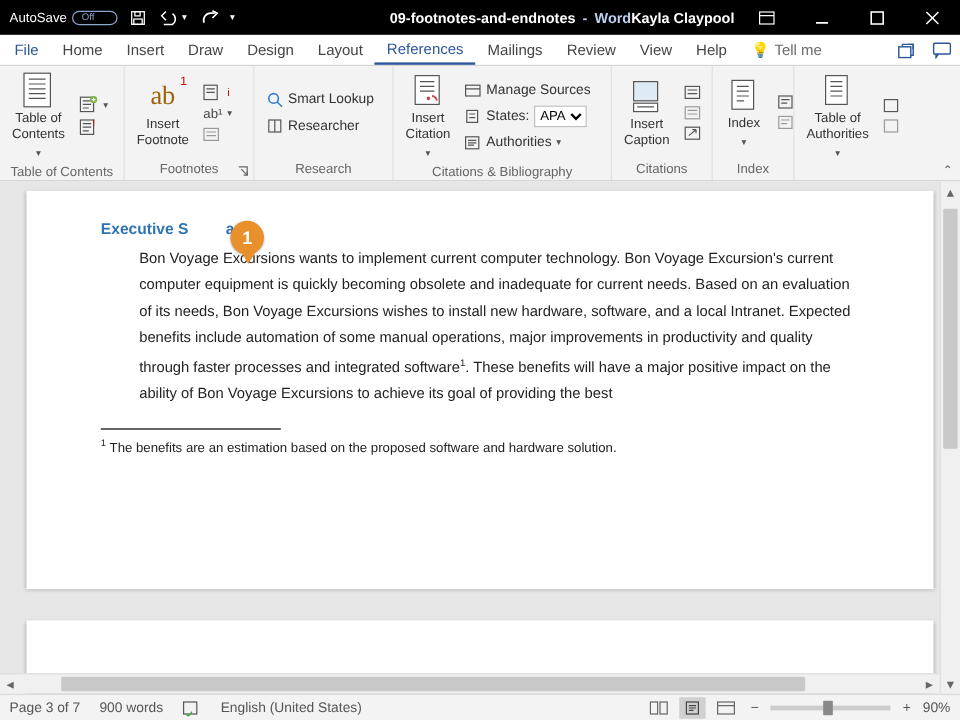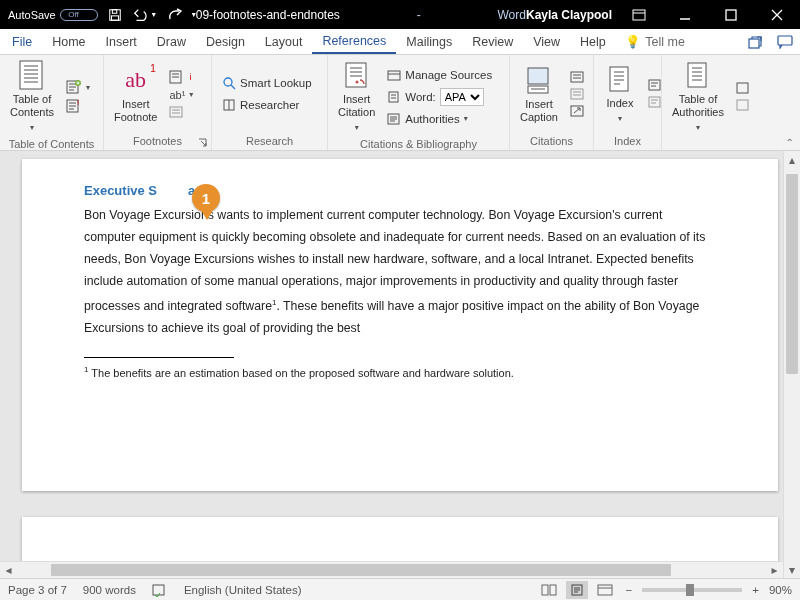--- a/index.html
+++ b/index.html
@@ -2,21 +2,21 @@
 <html><head>
 <meta charset="utf-8">
 <style>
   * { box-sizing: border-box; }
   body { margin:0; font-family: "Segoe UI", Arial, sans-serif; font-size:12px; background:#fff; overflow:hidden; width:800px; height:600px; }
   .title-bar { height:29px; background:#000000; color:#fff; display:flex; align-items:center; }
   .autosave { display:flex; align-items:center; margin-left:8px; gap:4px; font-size:11px; }
   .toggle-off { width:26px; height:12px; border:1px solid #8fa7cc; border-radius:7px; display:flex; align-items:center; justify-content:flex-end; font-size:8px; color:#8fa7cc; padding:0 18px;}
   .qat { display:flex; align-items:center; margin-left:10px; gap:10px; }
   .qat-btn { color:#fff; display:flex; align-items:center; gap:2px; }
-  .title-center { flex:1; text-align:center; display:flex; justify-content:space-between; gap:6px; }
+  .title-center { flex:1; text-align:center; display:flex; justify-content:flex-end; gap:6px;font-weight:bold; }
   .doc-title { font-size:12px; }
   .doc-sub { color:#bcd0ee; }
   .user { display:flex; align-items:center; gap:8px; margin-right:4px;font-weight:bold;}
   .win-btns { display:flex; height:29px; }
   .win-btn { width:46px; display:flex; align-items:center; justify-content:center; color:#fff; }
   .menubar { height:26px; display:flex; align-items:center; border-bottom:1px solid #d4d4d4; padding-left:2px; gap:0; font-size:12.5px; color:#444; }
   .menu-item { padding:0 10px; height:100%; display:flex; align-items:center;}
   .menu-item.file { color:#2b579a; font-weight:normal;}
   .menu-item.active { color:#2b579a; border-bottom:2px solid #2b579a; padding-bottom:0; }
   .tellme { color:#6a6a6a; display:flex; align-items:center; gap:4px;}
@@ -31,21 +31,21 @@
   .bigbtn .ico { width:32px; height:32px; display:flex; align-items:center; justify-content:center;}
   .smcol { display:flex; flex-direction:column; gap:3px; padding:2px;}
   .smbtn { display:flex; align-items:center; gap:4px; font-size:11.5px; color:#333; padding:1px 2px;}
   .dropdown-ar { font-size:8px; color:#555;}
   .ribbon-collapse { position:absolute; right:6px; bottom:2px; color:#666; font-size:10px;}
   
   .doc-area { position:relative; height:427px; background:#e6e6e6; display:flex; justify-content:center; overflow:hidden;}
   .page { width:756px; background:#fff; margin-top:8px; box-shadow:0 1px 3px rgba(0,0,0,.3); padding:24px 62px 20px 62px; height:332px; position:relative;}
   .page2 { width:756px; background:#fff; margin-top:18px; box-shadow:0 1px 3px rgba(0,0,0,.3); height:60px; position:absolute; top:348px;}
   .heading { color:#2e74b5; font-size:13px; font-weight:600; margin-bottom:6px;}
-  .para { font-size:12.3px; color:#222; line-height:22px;}
+  .para { font-size:12.3px; color:#222; line-height:22px;margin-left:32px;}
   .sup1 { font-size:8px; vertical-align:super; color:#222;}
   .fn-rule { border:none; border-top:1px solid #000; width:150px; margin:18px 0 4px 0;}
   .fn-text { font-size:11px; color:#222; line-height:16px;}
   .scrollbar-v { position:absolute; right:0; top:0; bottom:0; width:17px; background:#f0f0f0; border-left:1px solid #ddd; display:flex; flex-direction:column; align-items:center; }
   .sb-btn { height:17px; width:100%; display:flex; align-items:center; justify-content:center; color:#666;}
   .sb-thumb-v { width:12px; height:200px; background:#c8c8c8; margin-top:6px; border-radius:1px;}
   .scrollbar-h { position:absolute; left:0; right:17px; bottom:0; height:17px; background:#f0f0f0; border-top:1px solid #ddd; display:flex; align-items:center;}
   .sb-thumb-h { height:12px; width:620px; background:#c8c8c8; margin-left:34px; border-radius:1px;}
   .status { height:22px; background:#f3f3f3; border-top:1px solid #d4d4d4; display:flex; align-items:center; font-size:11.5px; color:#555; padding:0 8px; gap:16px;}
   .status-right { margin-left:auto; display:flex; align-items:center; gap:6px;}
@@ -196,21 +196,21 @@
           </span>
       </div>
     </div>
     <div class="group-label">Table of Contents</div>
   </div>
 
   <div class="group" style="width:108px">
     <div class="group-body">
       <div class="bigbtn">
         <div class="ico" style="position:relative">
-          <span style="font-family:Georgia;font-size:22px;color:#be185d">ab</span>
+          <span style="font-family:Georgia;font-size:22px;color:#a16207">ab</span>
           <span style="position:absolute;top:-2px;right:-4px;font-size:10px;color:#c00">1</span>
         </div>
         <span style="white-space:pre">Insert
 Footnote</span>
       </div>
       <div class="smcol">
         <span class="smbtn">
             <svg width="16" height="14" fill="none" stroke="#555">
               <rect x="1" y="1" width="11" height="12"></rect>
               <path d="M3 4h7M3 7h7"></path>
@@ -292,21 +292,21 @@
             </span>
           <span>Manage Sources</span>
         </span>
         <span class="smbtn">
           <span>
               <svg width="14" height="12" fill="none" stroke="#555">
                 <rect x="2" y="1" width="9" height="10"></rect>
                 <path d="M4 4h5M4 7h5"></path>
               </svg>
             </span>
-          <span>Word:</span>
+          <span>States:</span>
           <select class="style-sel"><option>APA</option></select>
         </span>
         <span class="smbtn">
           <span>
               <svg width="14" height="12" fill="none" stroke="#555">
                 <rect x="1" y="1" width="11" height="10"></rect>
                 <path d="M3 4h7M3 6h7M3 8h5"></path>
               </svg>
             </span>
           <span>Authorities</span>

